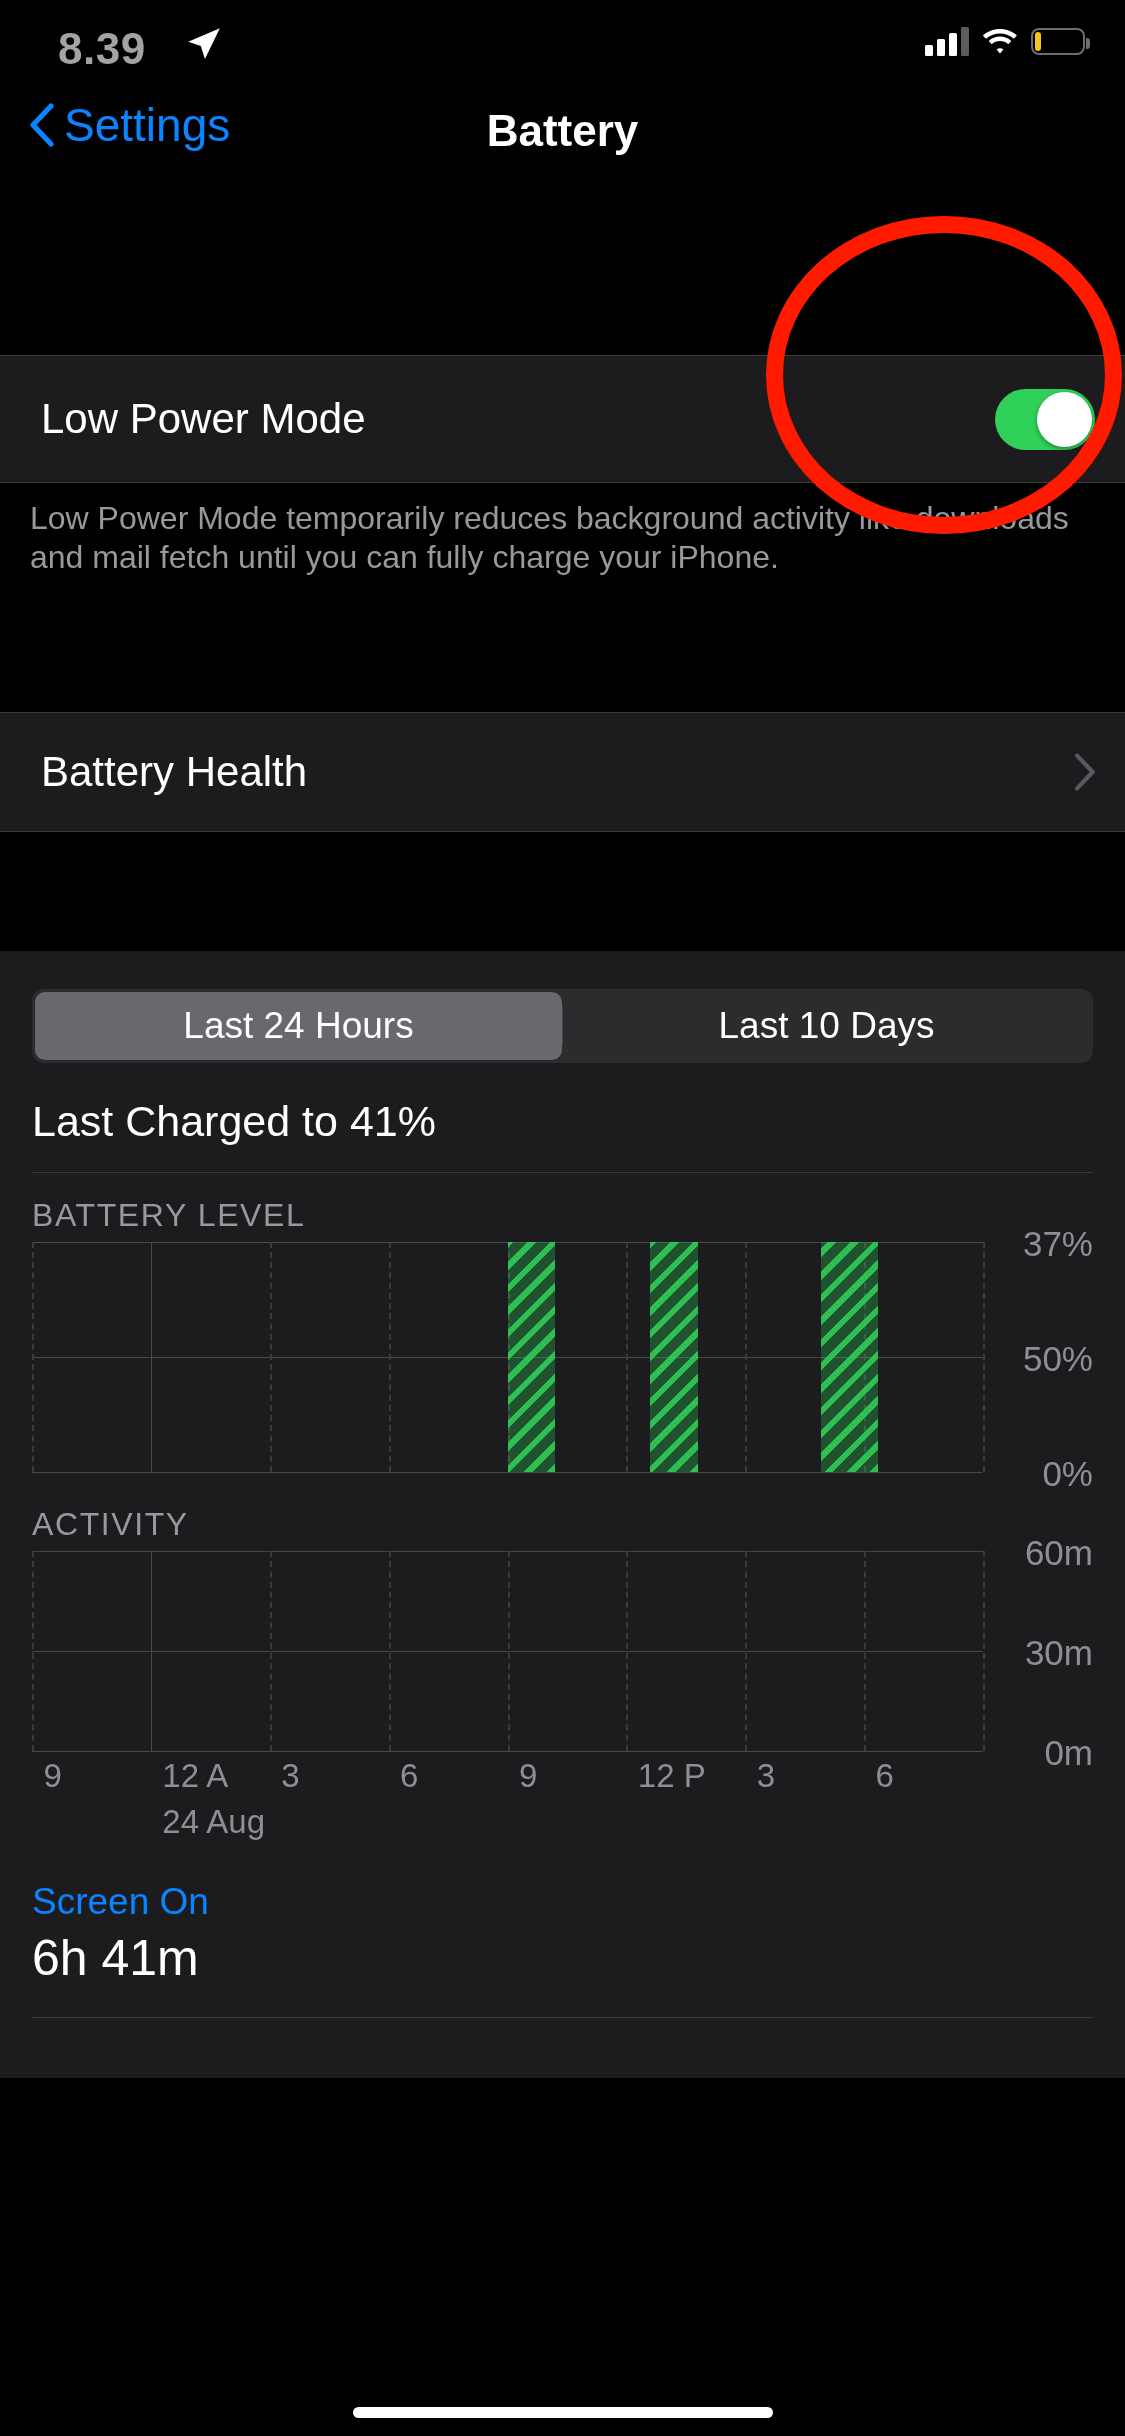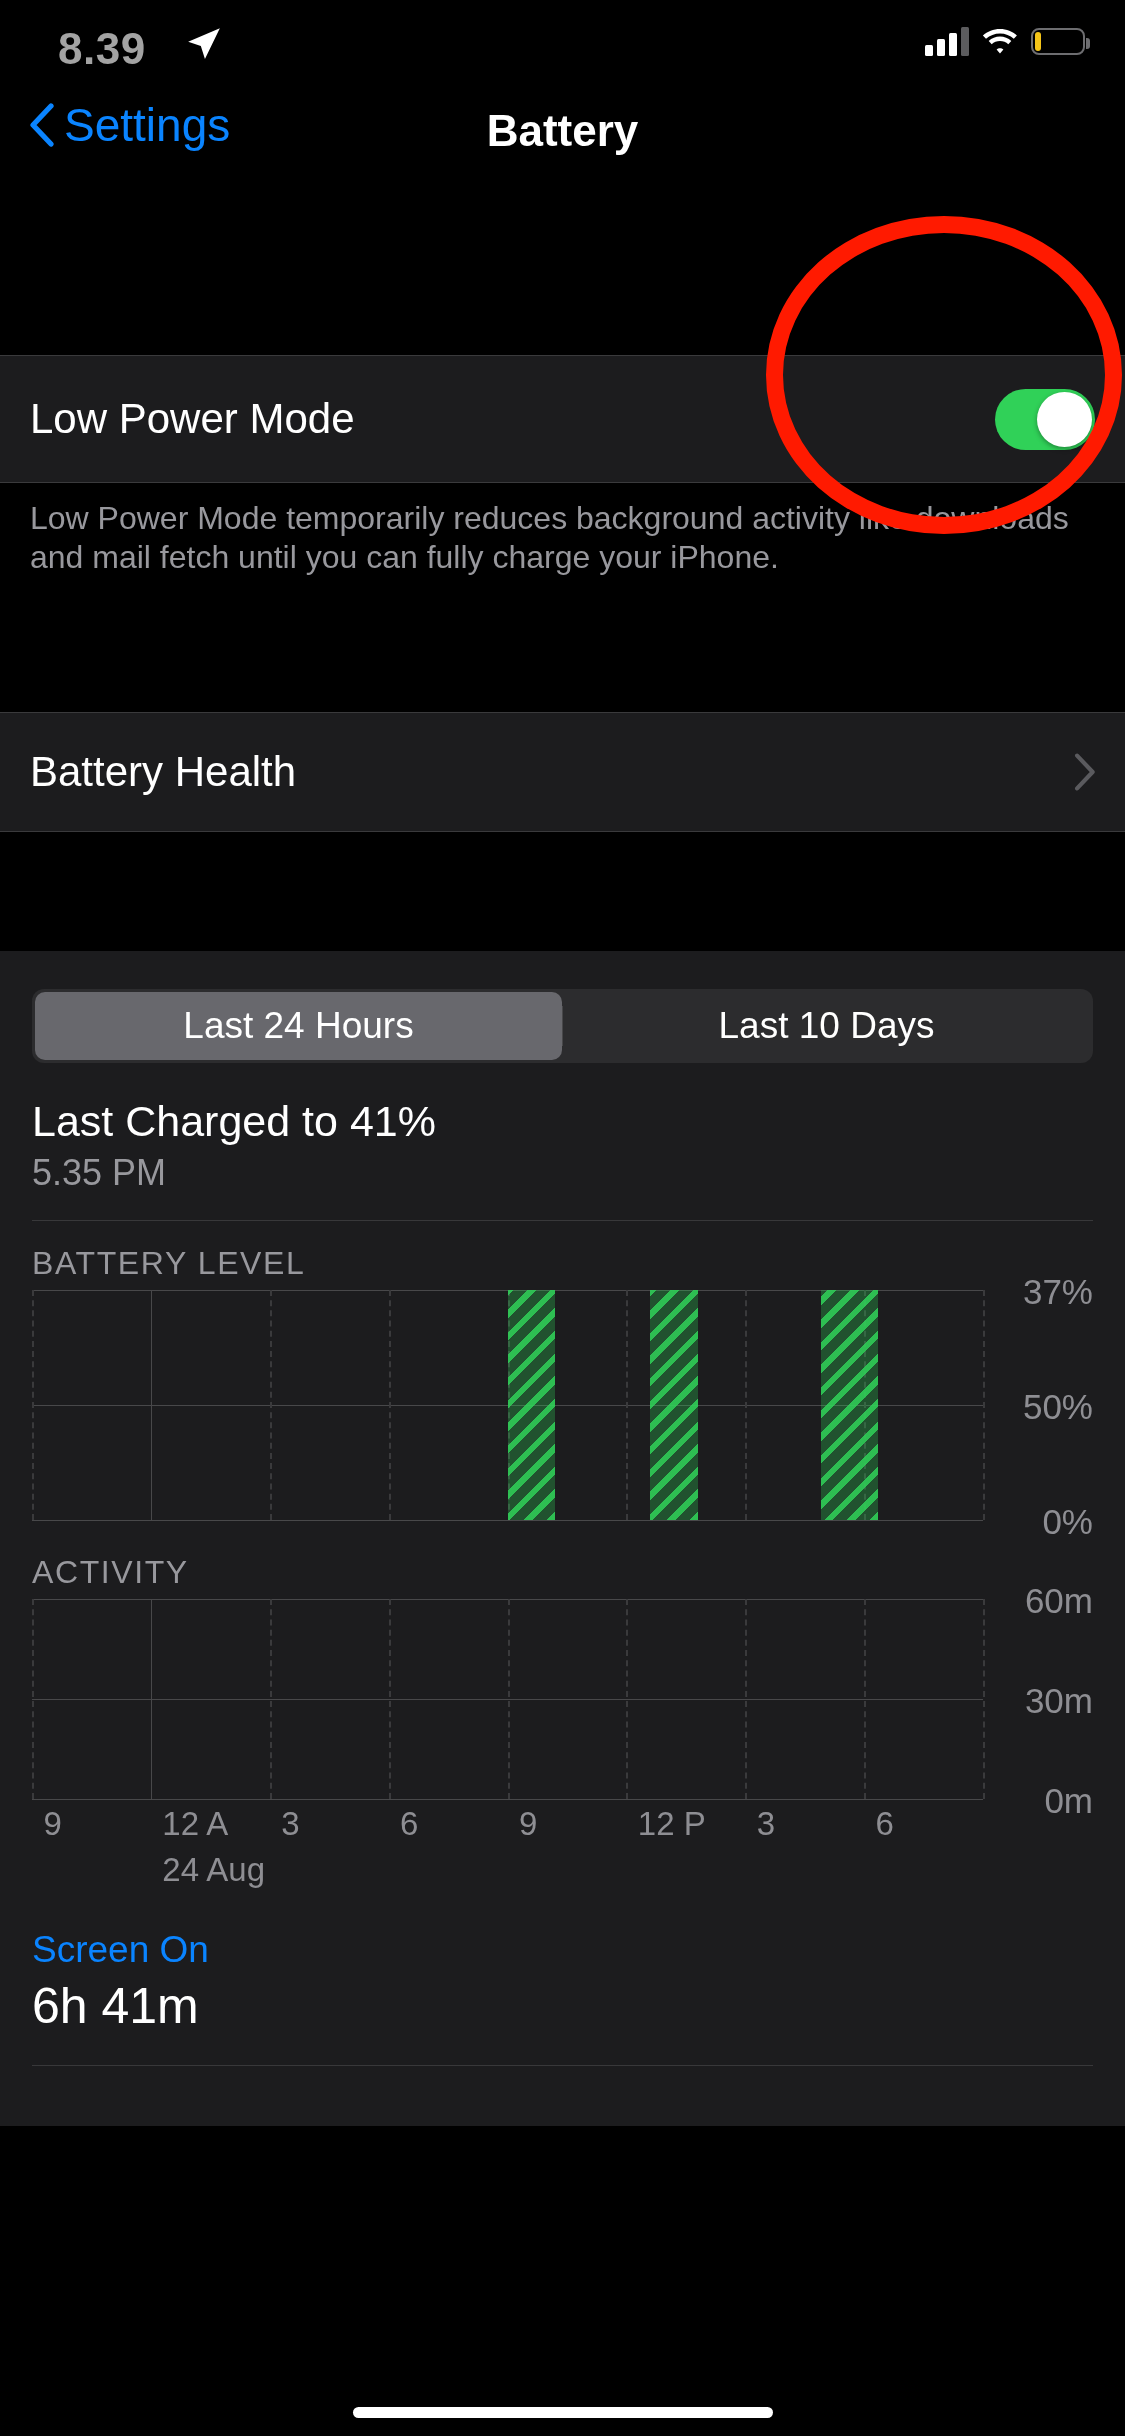--- a/index.html
+++ b/index.html
@@ -36,21 +36,21 @@
   
   .navbar { position:absolute; top:92px; left:0; width:1125px; height:84px; }
   .nav-back { position:absolute; left:28px; top:6px; display:flex; align-items:center; gap:10px; }
   .chev-back { width:26px; height:44px; }
   .nav-back-label { font-size:46px; color:#0a84ff; }
   .nav-title { position:absolute; left:0; right:0; top:14px; text-align:center; font-size:44px; font-weight:700; color:#fff; }
 
   
   .gap { background:#000; }
   .cell { background:#1c1c1e; display:flex; align-items:center; padding:0 30px; position:relative; }
-  .cell-title { font-size:42px; color:#fff; flex:1; }
+  .cell-title { font-size:42px; color:#fff; flex:1;margin-left:11px; }
   .hairline-top { position:absolute; left:0; right:0; top:0; height:1px; background:#3a3a3c; }
   .hairline-bot { position:absolute; left:0; right:0; bottom:0; height:1px; background:#3a3a3c; }
   .footer-text {
     background:#000; color:#98989d; font-size:32px; line-height:39px;
     padding:16px 30px 0 30px;
   }
 
   
   .switch {
     position:relative; width:100px; height:61px; border-radius:31px;
@@ -196,21 +196,20 @@
 
   <div class="usage-card">
 
     <div class="seg">
       <div class="seg-item sel">Last 24 Hours</div>
       <div class="seg-div"></div>
       <div class="seg-item">Last 10 Days</div>
     </div>
 
     <div class="charged-title">Last Charged to 41%</div>
-    <div class="charged-sub">5.35 PM</div>
     <div class="sep-line"></div>
 
     <div class="chart-label">BATTERY LEVEL</div>
     <div class="chart-wrap">
       <div class="chart-axis" style="height:230px;">
         <span style="top:-18px;">37%</span>
         <span style="top:97px;">50%</span>
         <span style="top:212px;">0%</span>
       </div>
       <div class="plot" id="plotBattery" style="height:230px;">

